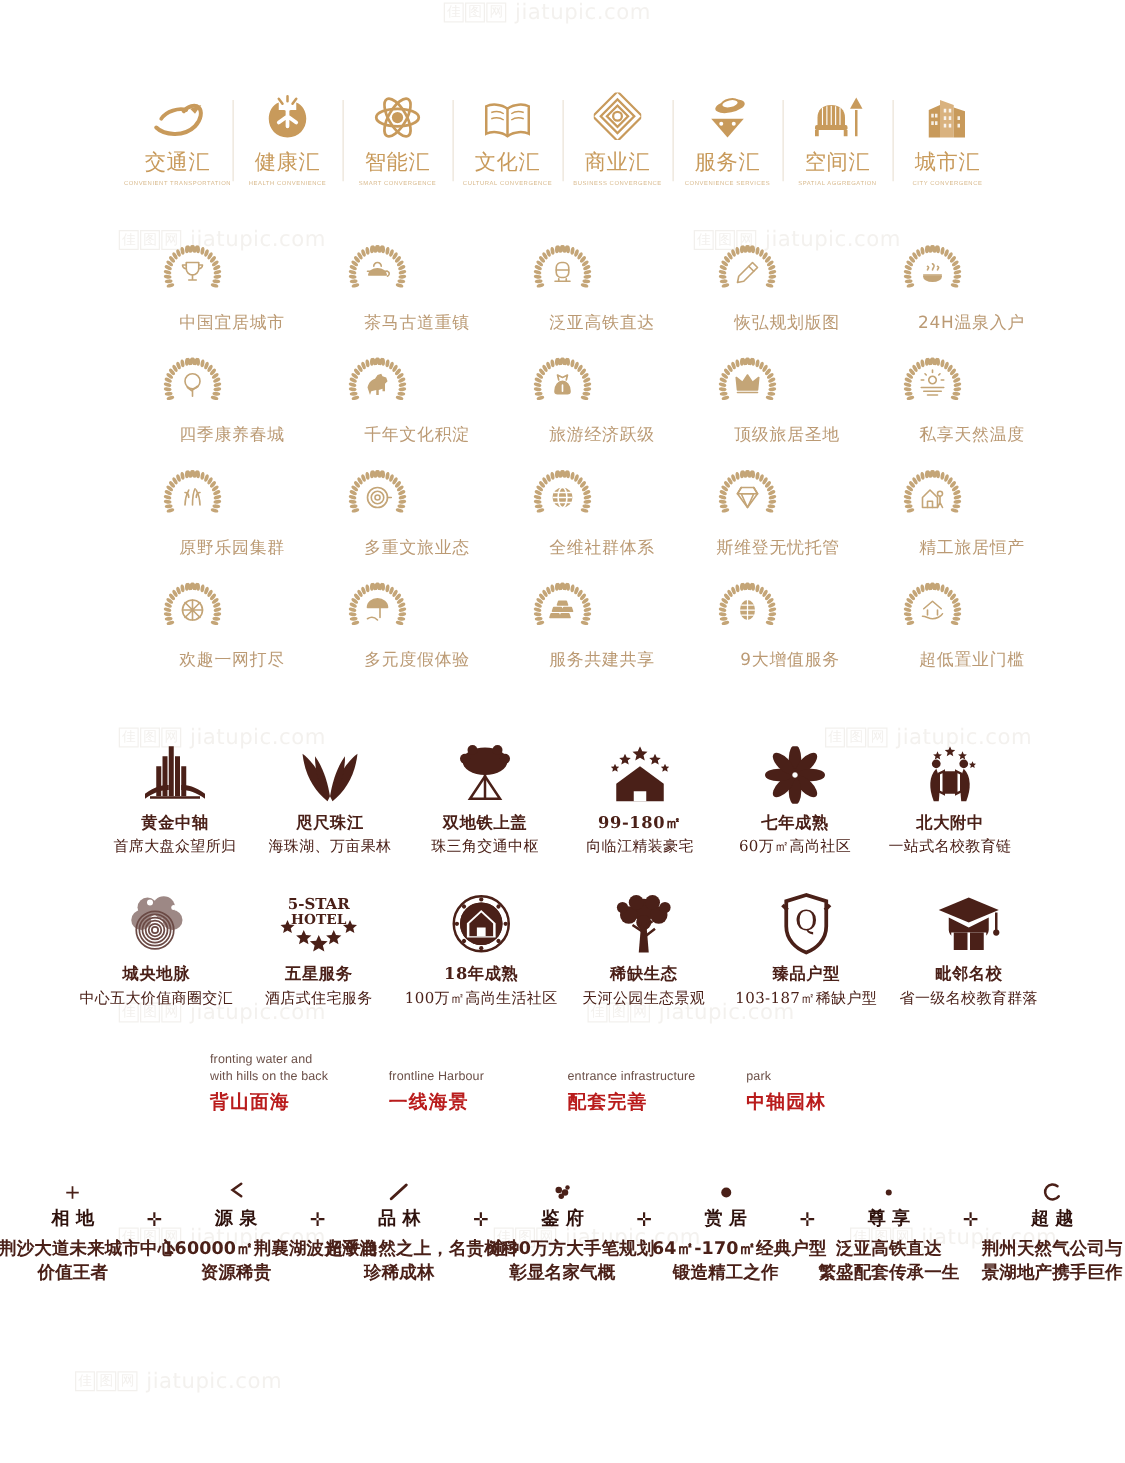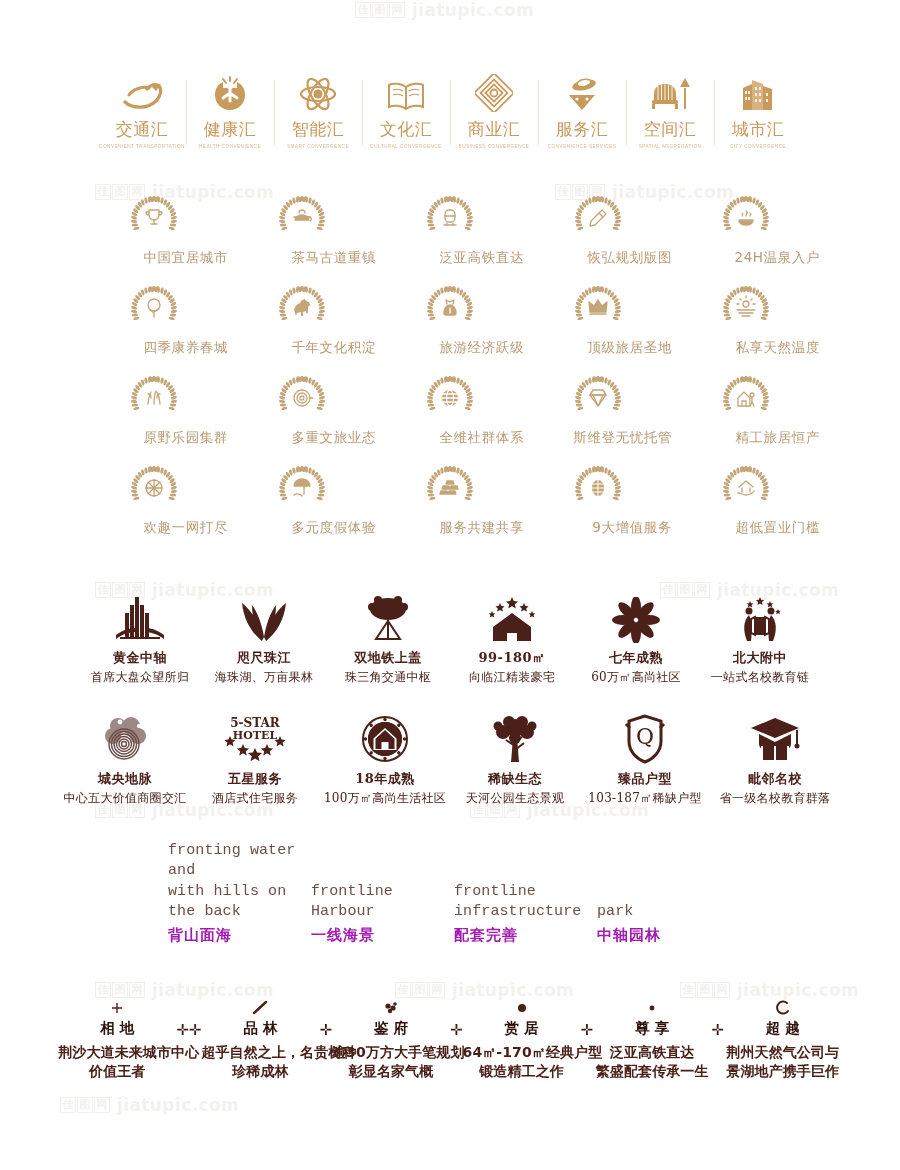--- a/index.html
+++ b/index.html
@@ -21,21 +21,20 @@
     pointer-events: none;
     z-index: 5;
   }
   .wm {
     position: absolute;
     display: flex;
     align-items: center;
     gap: 7px;
     opacity: 0.42;
     white-space: nowrap;
-    font-weight: bold;
   }
   .wm-badge {
     display: flex;
     gap: 1px;
   }
   .wm-badge span {
     display: inline-block;
     width: 16px; height: 16px;
     border: 1.4px solid #e2ddd6;
     color: #e2ddd6;
@@ -143,29 +142,28 @@
 
   
   .sec-bi {
     display: flex;
     justify-content: center;
     align-items: flex-end;
     margin-top: 34px;
   }
   .bi-cell { width: 143px; text-align: left; padding-left: 4px; }
   .bi-en {
-    font-size: 15px;
+    font-size: 10px;
     color: #6b5048;
     line-height: 1.35;
     letter-spacing: .1px;
-    font-family: Liberation Mono, monospace;
   }
   .bi-cn {
     font-size: 15px;
-    color: #a21caf;
+    color: #b91c1c;
     font-weight: bold;
     margin-top: 4px;
     letter-spacing: 1px;
     font-family: "DejaVu Sans", sans-serif;
   }
 
   
   .sec-clover {
     display: flex;
     justify-content: center;
@@ -1468,41 +1466,51 @@
   <div class="sec-bi" id="bi-row">
       <div class="bi-cell">
         <div class="bi-en">fronting water and<br>with hills on the back</div>
         <div class="bi-cn">背山面海</div>
       </div>
       <div class="bi-cell">
         <div class="bi-en">frontline Harbour</div>
         <div class="bi-cn">一线海景</div>
       </div>
       <div class="bi-cell">
-        <div class="bi-en">frontline infrastructure</div>
+        <div class="bi-en">entrance infrastructure</div>
         <div class="bi-cn">配套完善</div>
       </div>
       <div class="bi-cell">
         <div class="bi-en">park</div>
         <div class="bi-cn">中轴园林</div>
       </div>
     </div>
 
   <div class="sec-clover" id="clv-row">
       <div class="clv-cell">
         <div class="clv-mark">
           <svg width="16" height="16" viewBox="0 0 16 16">
             <path d="M8 3v10M3 8h10" stroke="#4a2018" stroke-width="1.4"></path>
           </svg>
         </div>
         <div class="clv-title">相地</div>
         <div class="clv-d1">荆沙大道未来城市中心</div>
         <div class="clv-d2">价值王者</div>
       </div>
       <div class="clover">✛</div>
+      <div class="clv-cell">
+        <div class="clv-mark">
+          <svg width="20" height="20" viewBox="0 0 20 20">
+            <path d="M14 3L7 8l7 5" fill="none" stroke="#4a2018" stroke-width="2" stroke-linecap="round"></path>
+          </svg>
+        </div>
+        <div class="clv-title">源泉</div>
+        <div class="clv-d1">160000㎡荆襄湖波光潋滟</div>
+        <div class="clv-d2">资源稀贵</div>
+      </div>
       <div class="clover">✛</div>
       <div class="clv-cell">
         <div class="clv-mark">
           <svg width="20" height="18" viewBox="0 0 20 18">
             <path d="M4 14L16 3" stroke="#4a2018" stroke-width="2.4" stroke-linecap="round"></path>
           </svg>
         </div>
         <div class="clv-title">品林</div>
         <div class="clv-d1">超乎自然之上，名贵树种</div>
         <div class="clv-d2">珍稀成林</div>

